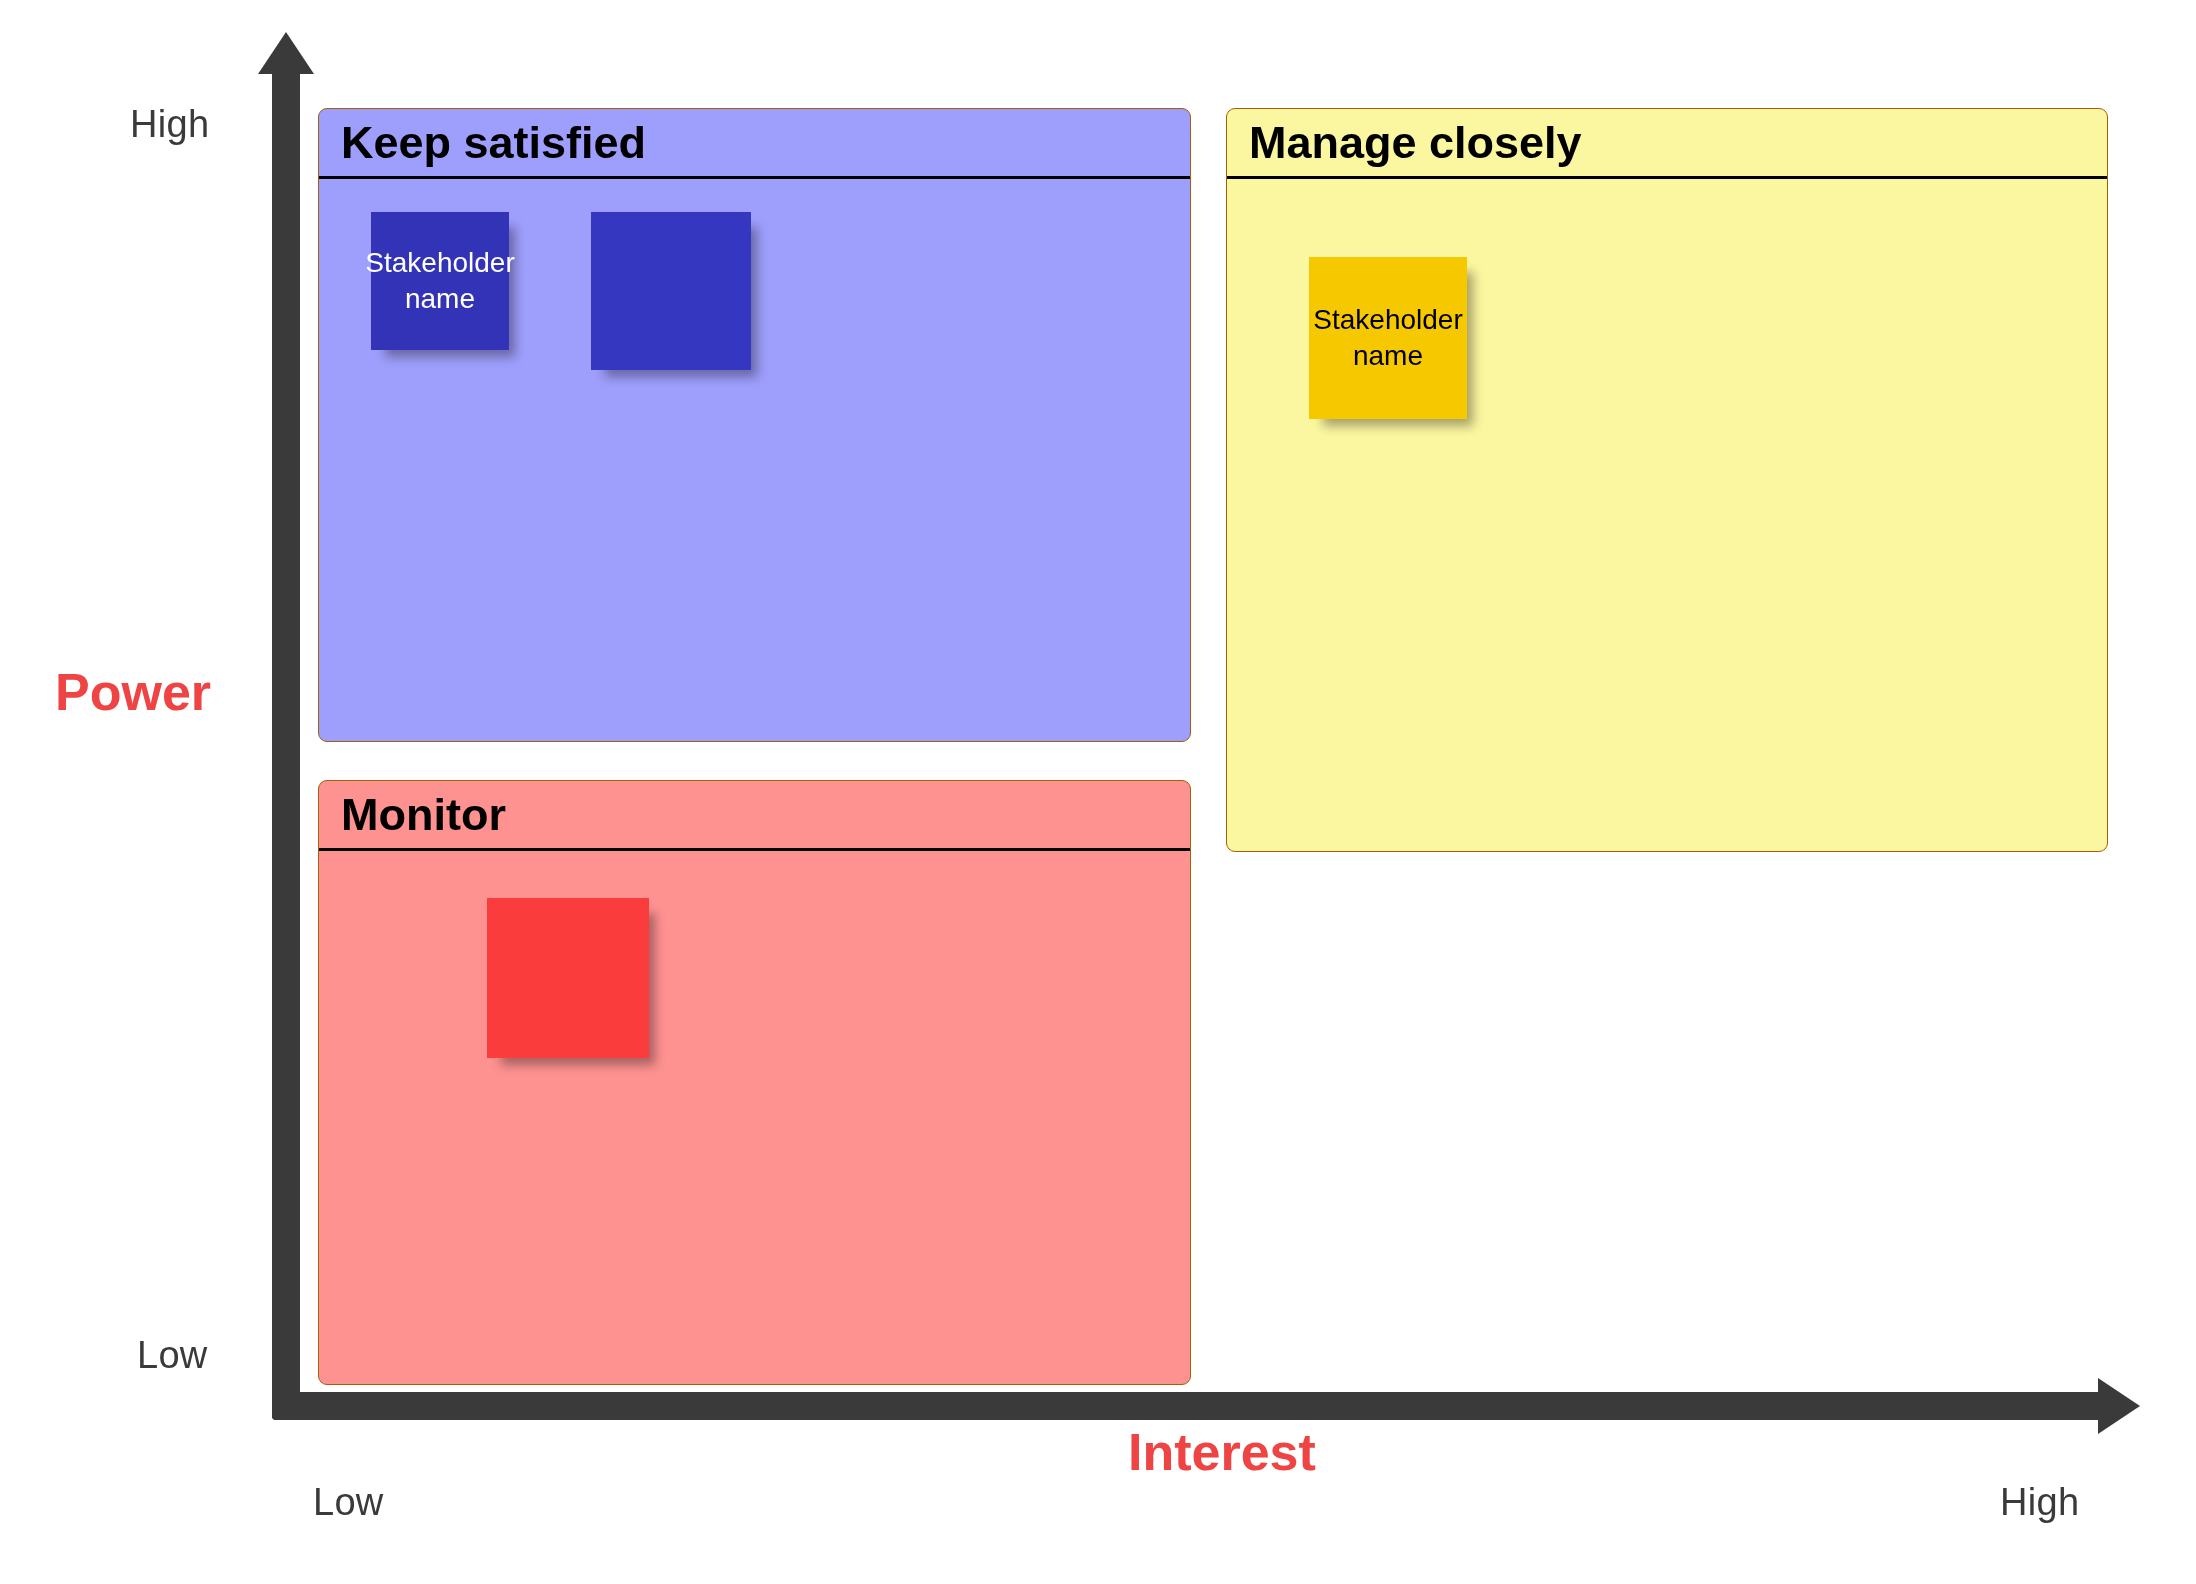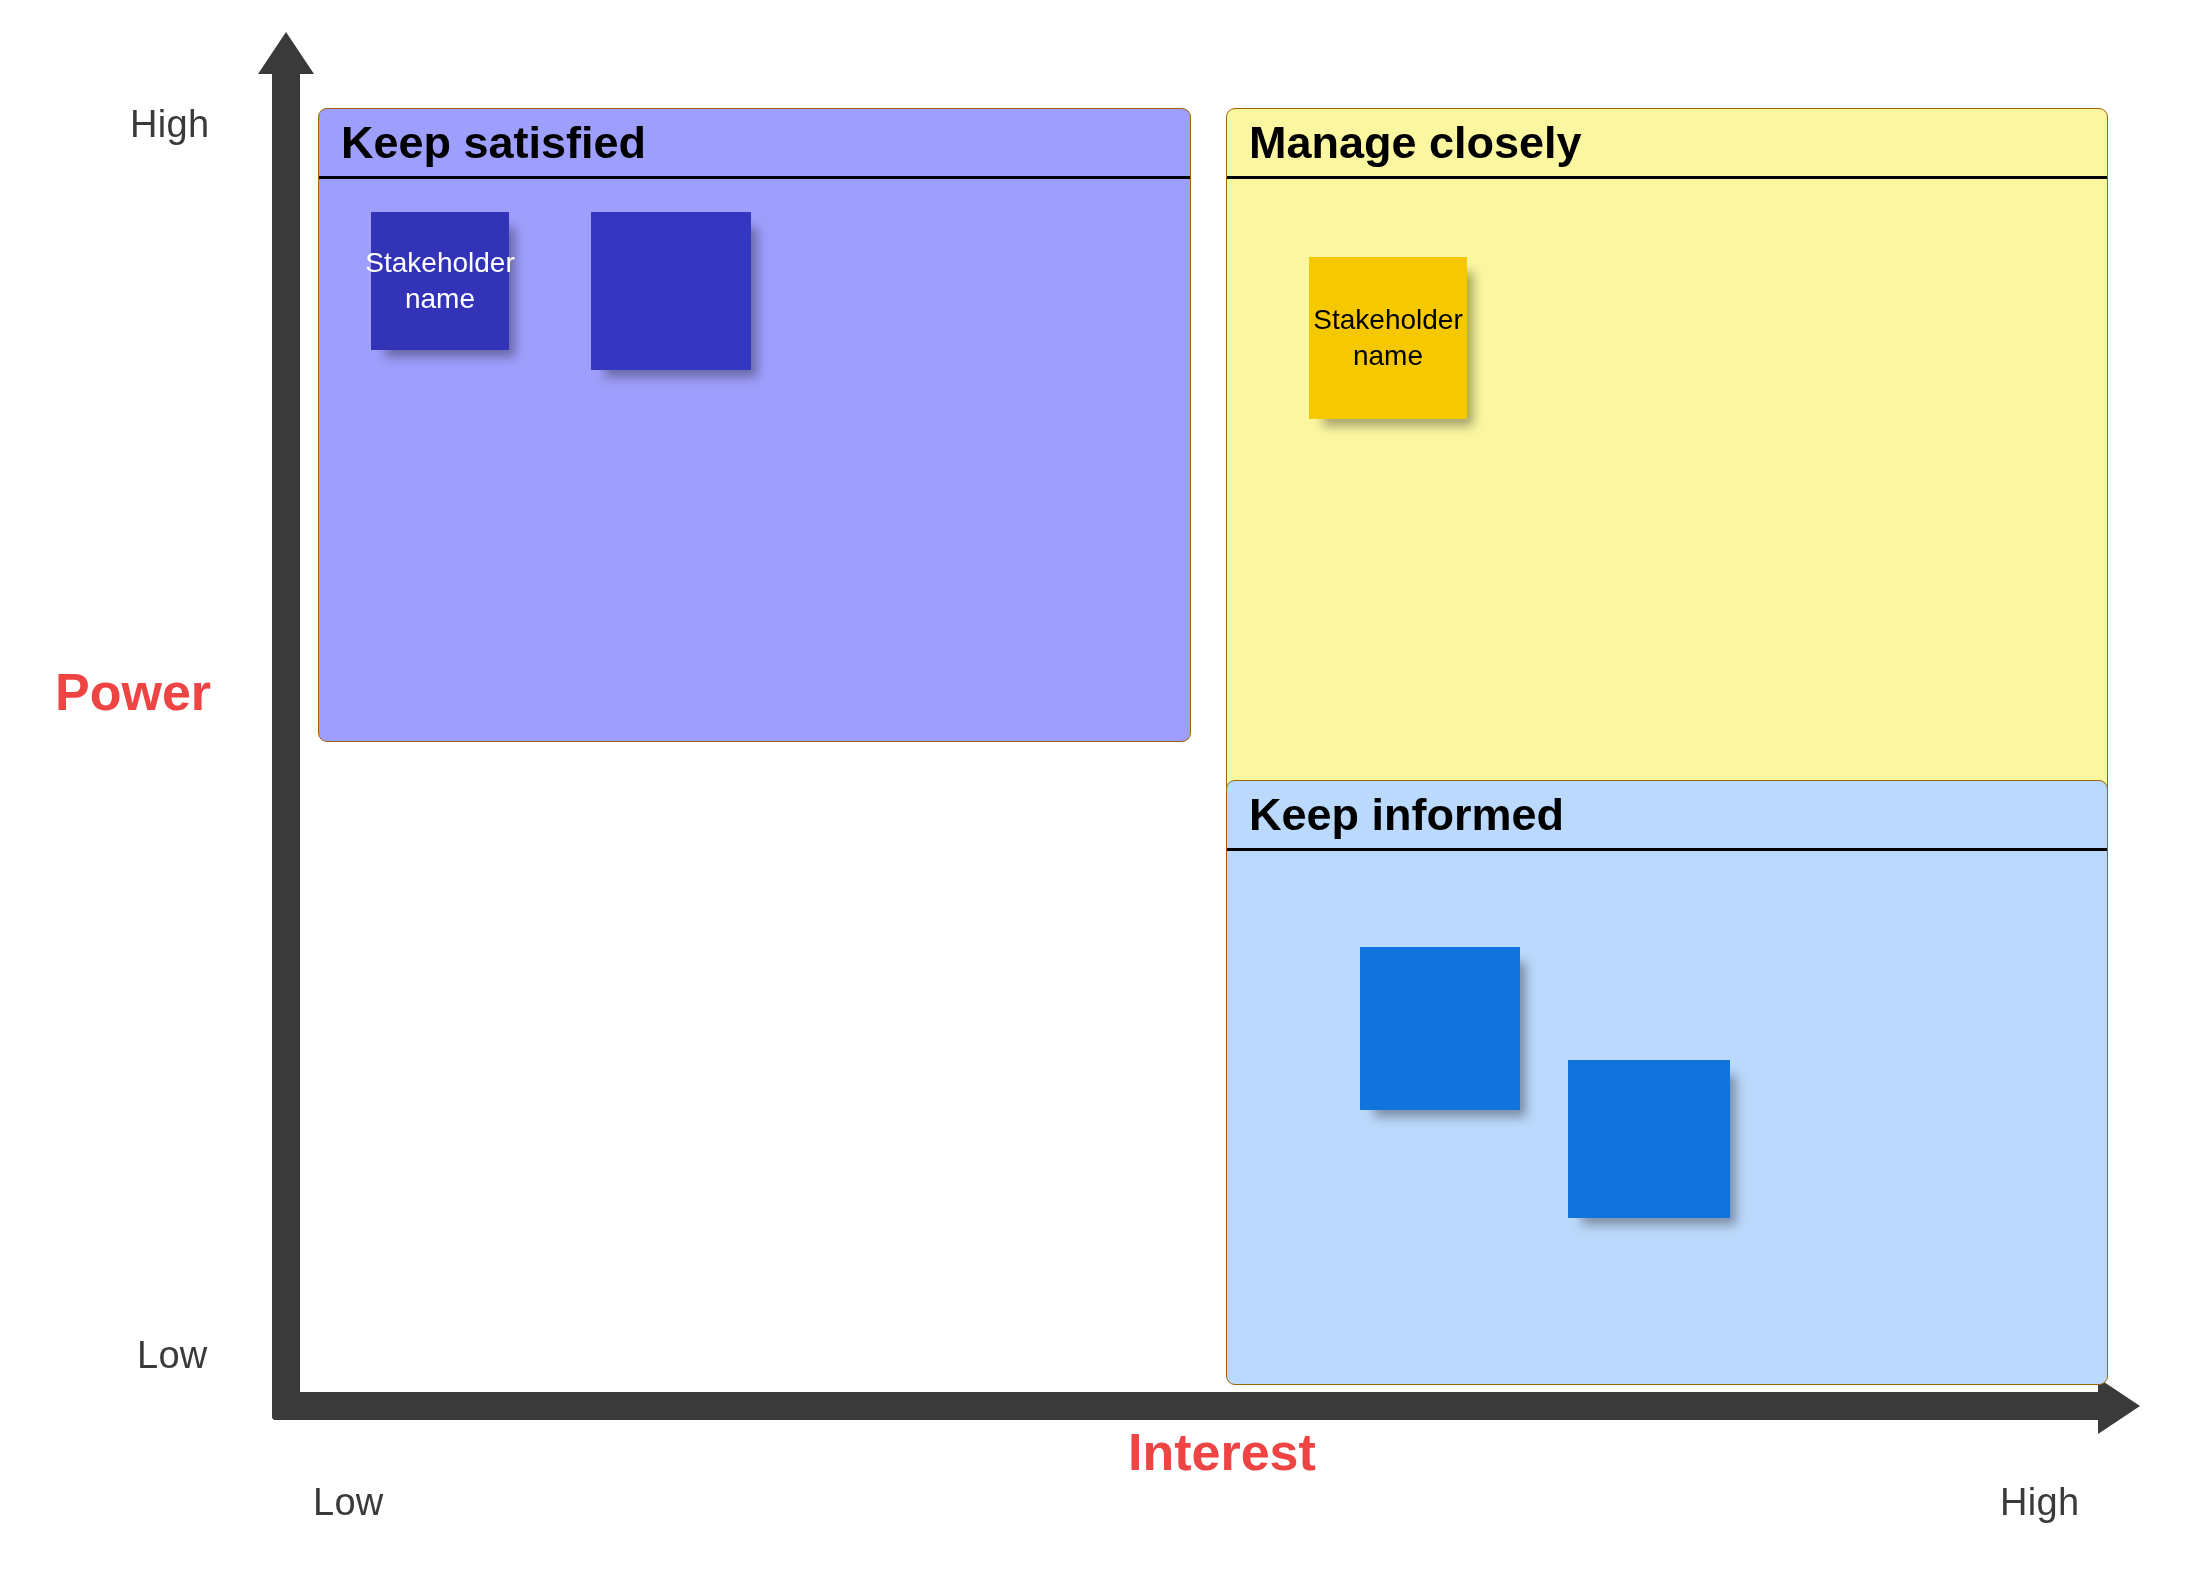--- a/index.html
+++ b/index.html
@@ -179,25 +179,24 @@
       <div class="quadrant-header">
         <span class="quadrant-title">Manage closely</span>
       </div>
       <div class="quadrant-body">
           <div class="sticky-note" style="left: 82px; top: 78px; width: 158px; height: 162px; background: rgb(245, 200, 0); color: rgb(0, 0, 0);">
             <span>Stakeholder<br>name</span>
           </div>
         </div>
     </div>
 
-
-    <div id="quadrant-keep-informed" class="quadrant" style="background: rgb(187, 217, 252);">
+    <div id="quadrant-monitor" class="quadrant" style="background: rgb(254, 146, 145);">
       <div class="quadrant-header">
-        <span class="quadrant-title">Keep informed</span>
+        <span class="quadrant-title">Monitor</span>
       </div>
       <div class="quadrant-body">
-          <div class="sticky-note" style="left: 133px; top: 96px; width: 160px; height: 163px; background: rgb(17, 116, 221); color: rgb(255, 255, 255);"></div>
-          <div class="sticky-note" style="left: 341px; top: 209px; width: 162px; height: 158px; background: rgb(17, 116, 221); color: rgb(255, 255, 255);"></div>
+          <div class="sticky-note" style="left: 168px; top: 47px; width: 162px; height: 160px; background: rgb(250, 60, 60); color: rgb(0, 0, 0);"></div>
         </div>
     </div>
 
+
   </div>
 </div>
 
 </body></html>

